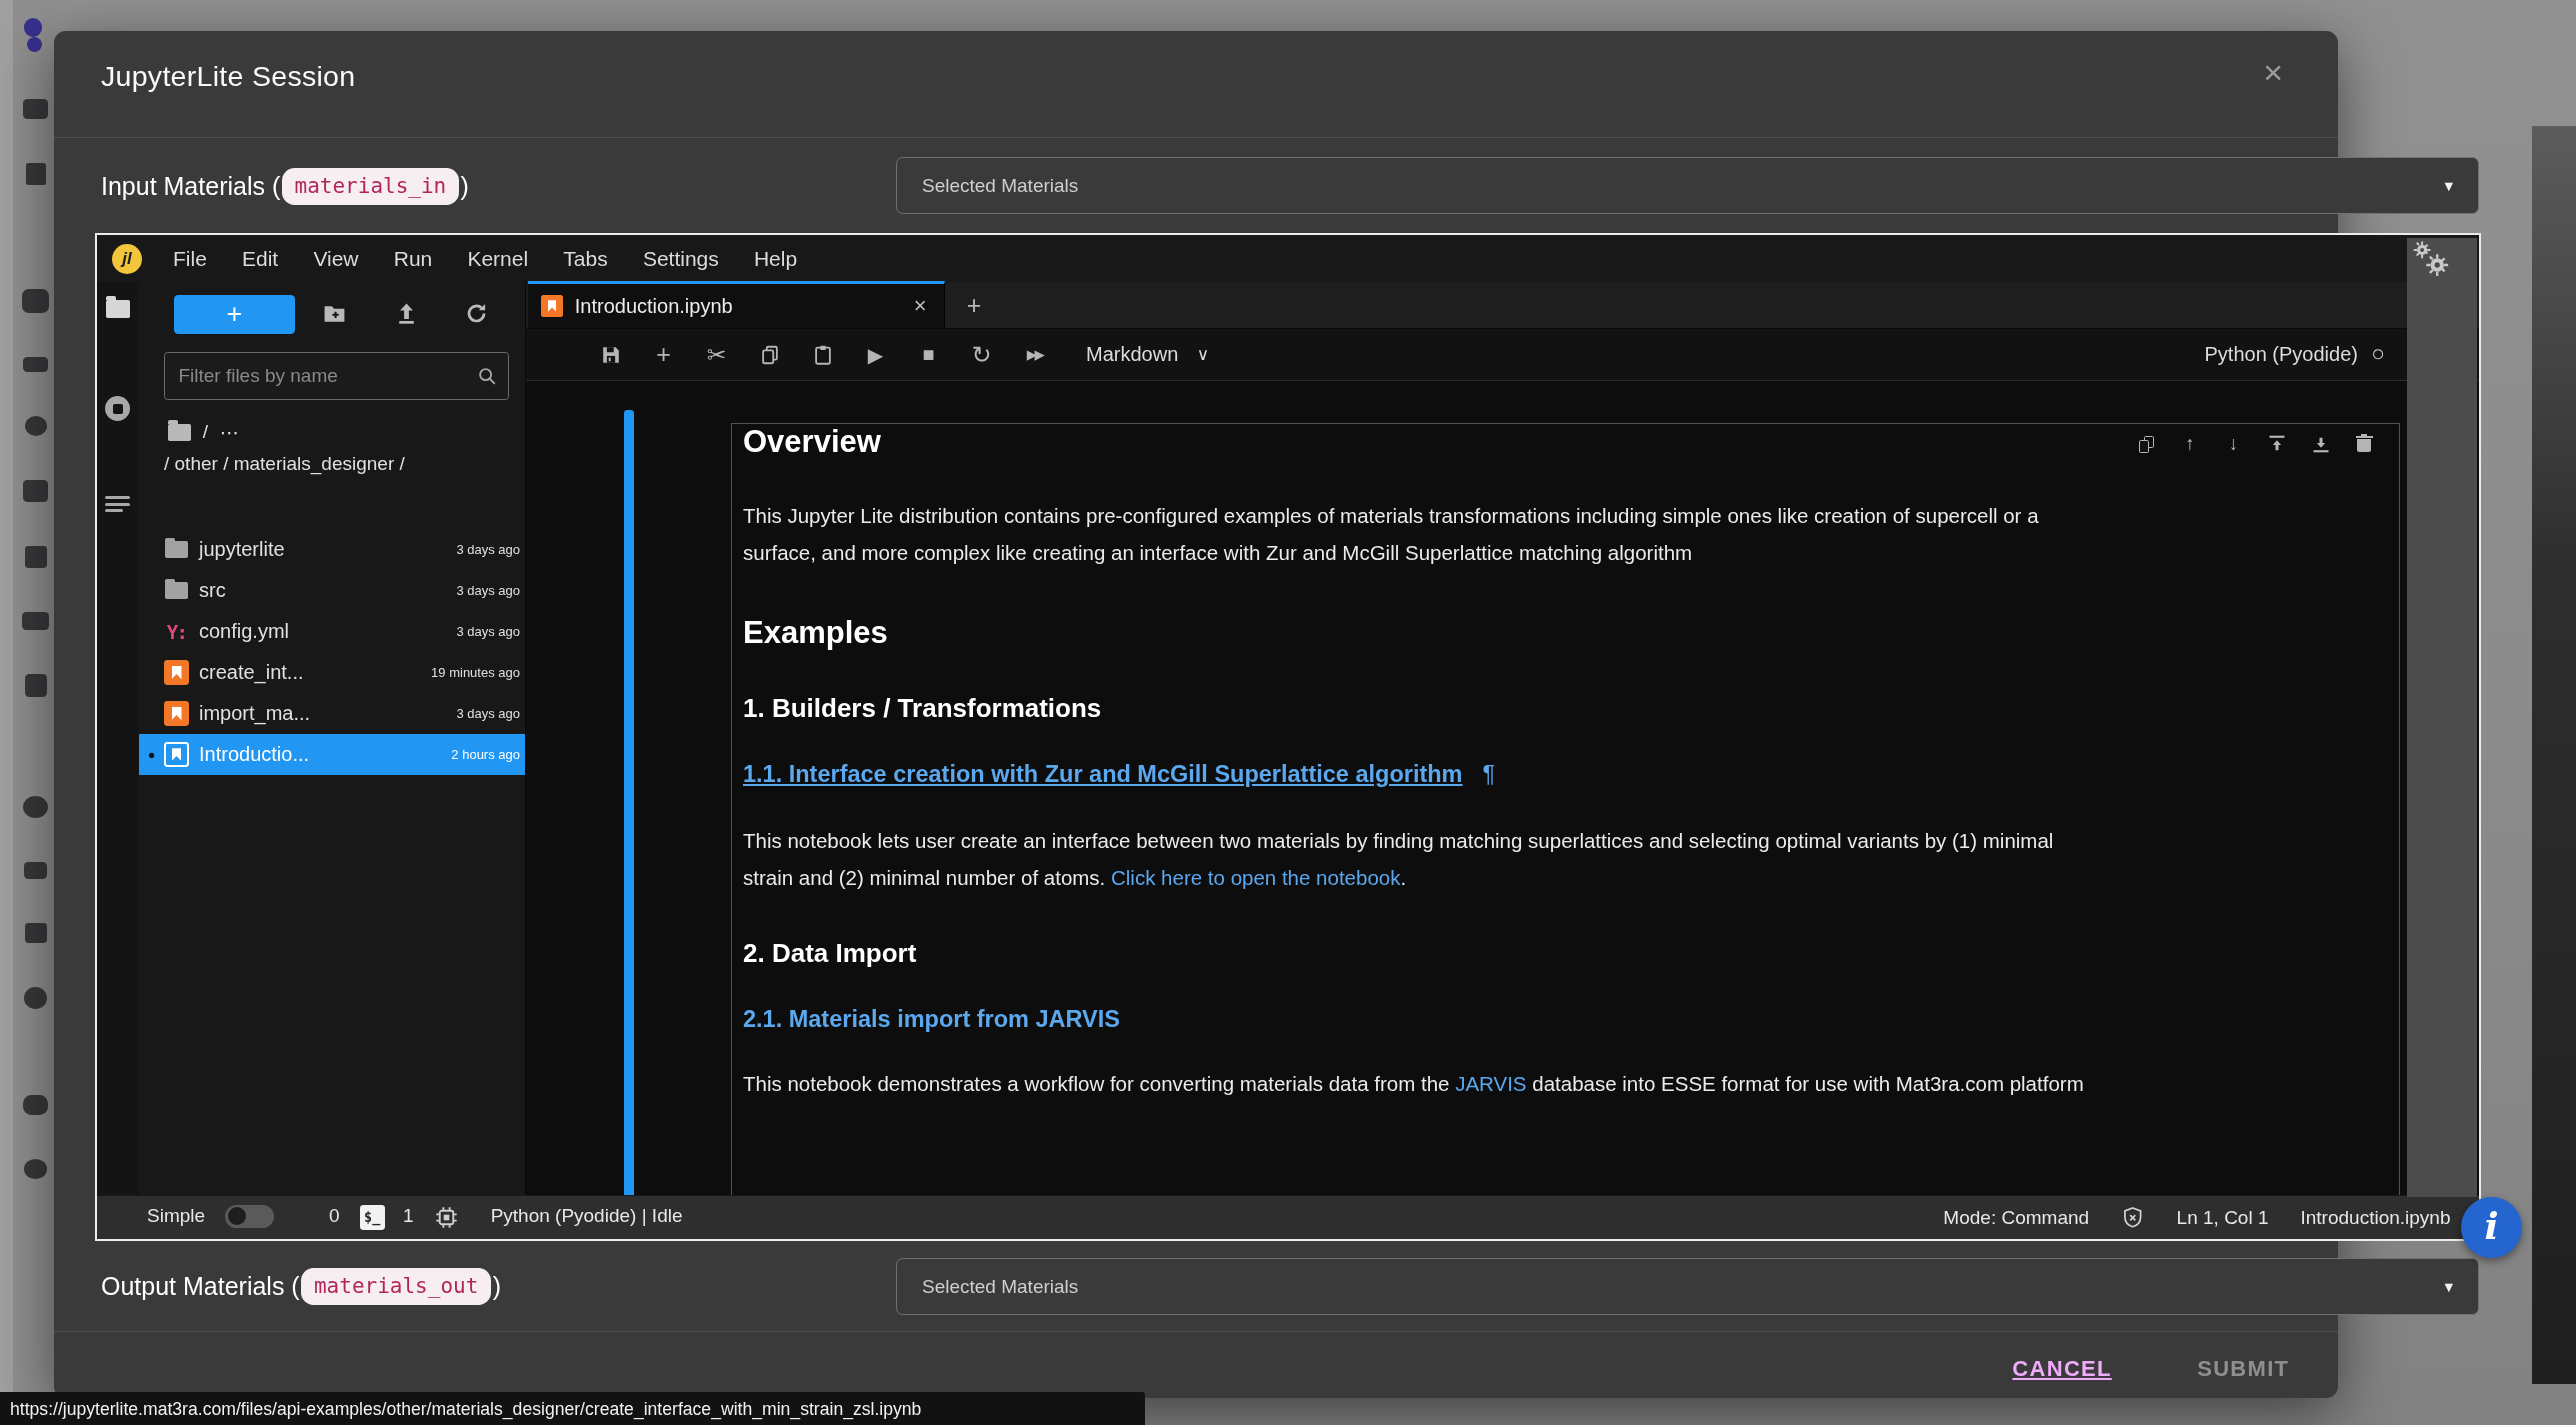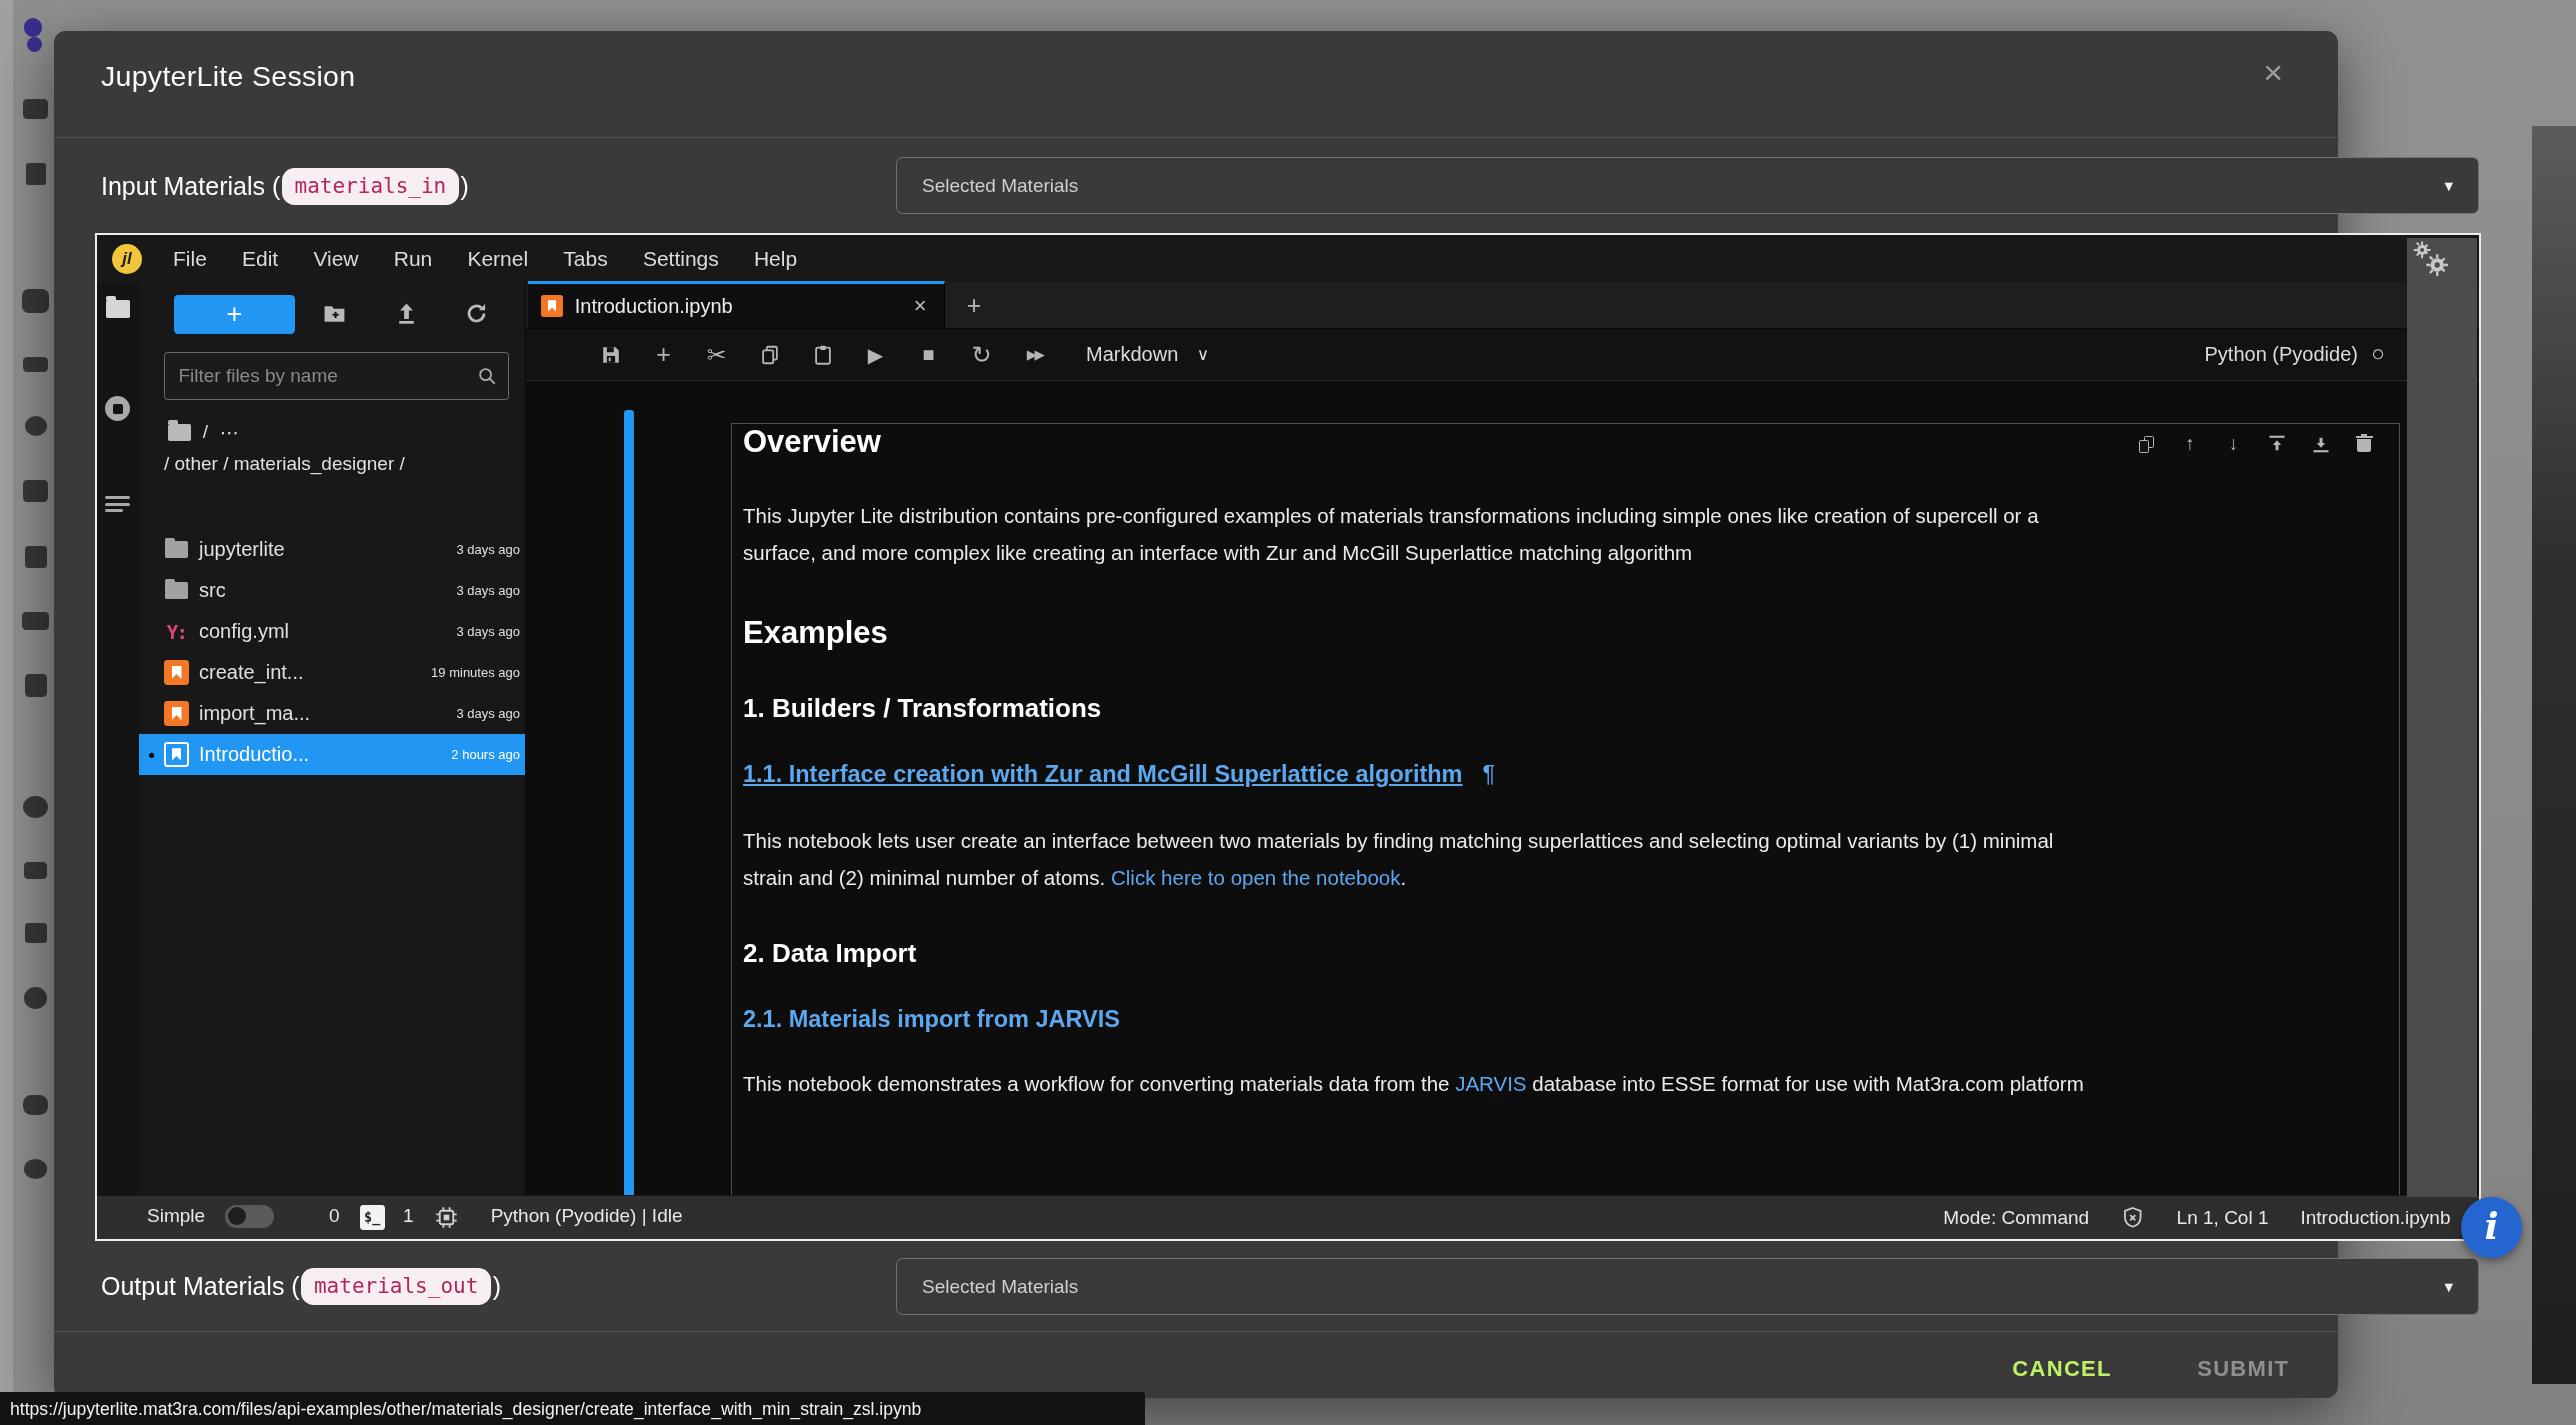--- a/index.html
+++ b/index.html
@@ -195,21 +195,21 @@
 
   #jl-gutter { position:absolute; right:2.5px; top:2.5px; width:70px; height:959px; background:#4c4c4c; z-index:4;}
   #gutter-gears { position:relative; margin:70px auto 0; width:47px; height:44px; cursor:pointer;}
 
   #info-btn { position:absolute; left:2407px; top:1166px; width:61px; height:61px; border-radius:50%;
     background:#2465cf; box-shadow:0 3.4px 8.4px rgba(0,0,0,.4); z-index:6; display:flex; align-items:center; justify-content:center; cursor:pointer;}
   #info-btn span { font-family:"DejaVu Serif",serif; font-style:italic; font-weight:bold; font-size:37px; color:#fff; margin-top:-3.4px;}
 
   #actions { position:absolute; right:37px; top:1313px; height:50px; display:flex; align-items:center; gap:62px; }
   #actions .btn { font-size:22px; font-weight:700; letter-spacing:1.3px; cursor:pointer; padding:8.4px 11.7px;}
-  #btn-cancel { color:#bef264; }
+  #btn-cancel { color:#f0abfc;text-decoration:underline; }
   #btn-submit { color:#8f8f8f; }
 
   #url-tooltip { position:absolute; left:0; top:1392px; width:1145px; height:34px; background:#121212;
     color:#f2f2f2; font-size:17.6px; line-height:34px; padding-left:10px; z-index:7; border-radius:0 3.4px 0 0;
     white-space:nowrap; overflow:hidden;}
 
   svg { display:block; }
 </style>
 </head>
 <body>

